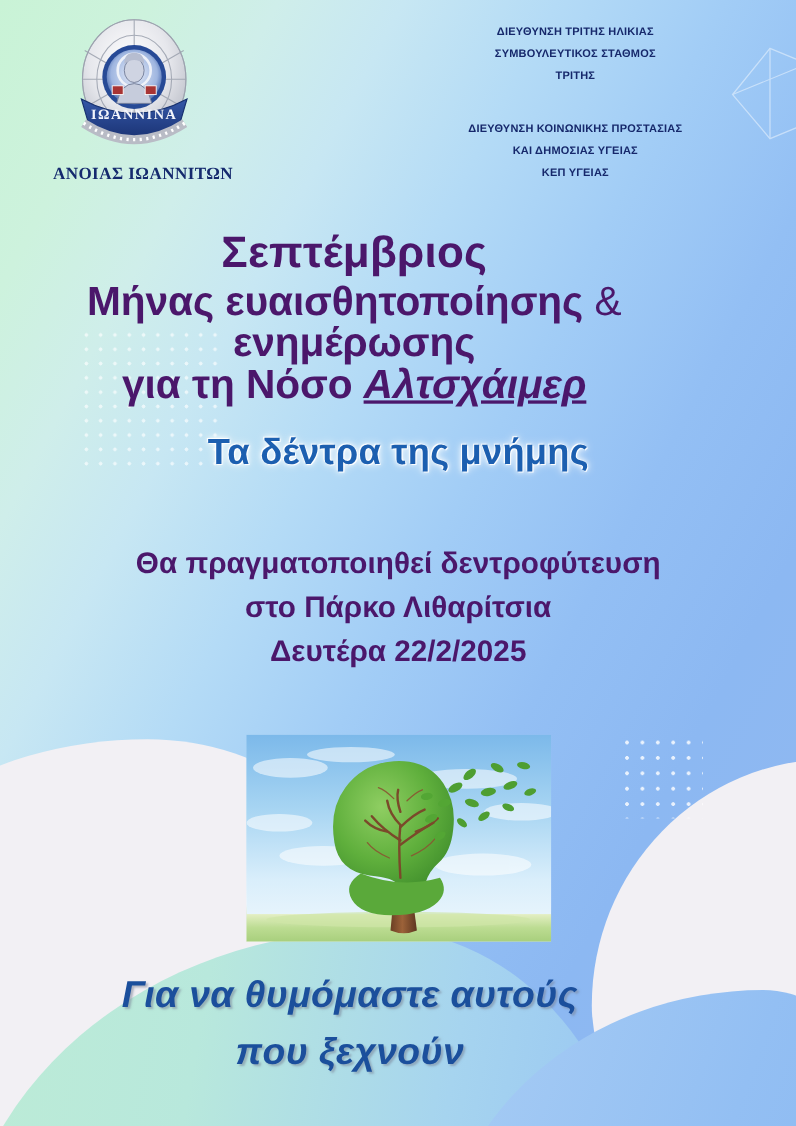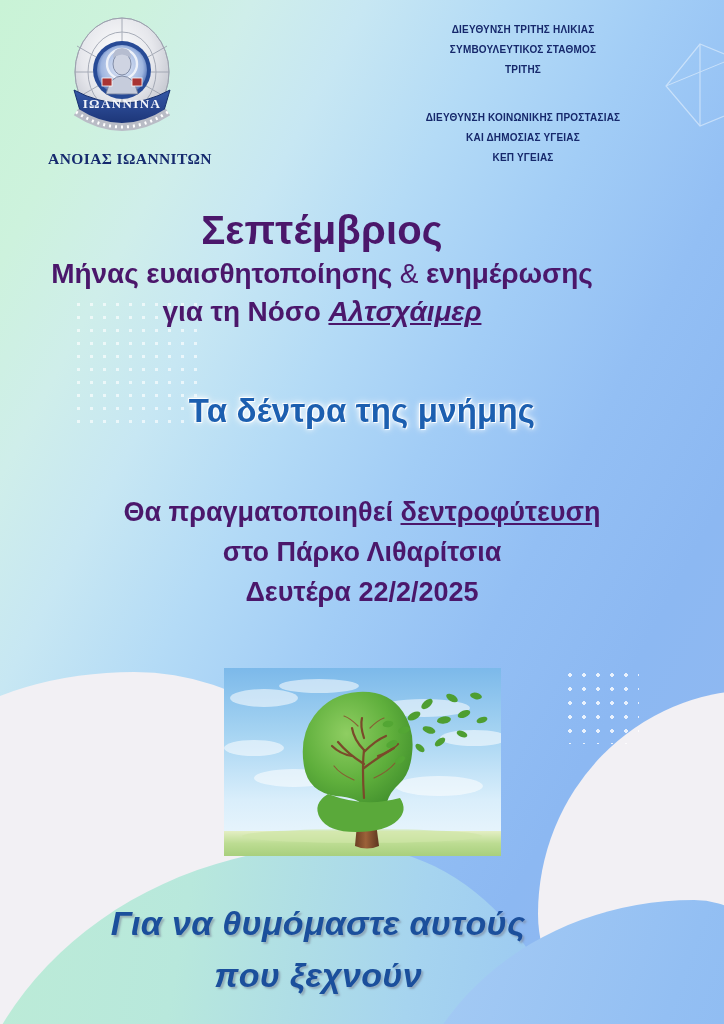--- a/index.html
+++ b/index.html
@@ -157,21 +157,21 @@
     text-align: center;
     color: #4b176b;
   }
   .month-title {
     font-size: 40px;
     font-weight: bold;
     line-height: 50px;
     letter-spacing: .2px;
   }
   .month-sub {
-    font-size: 28px;
+    font-size: 37px;
     font-weight: bold;
     line-height: 38px;
     letter-spacing: -.1px;
   }
   .month-sub .amp { font-weight: normal; }
   .u-ital {
     font-style: italic;
     text-decoration: underline;
     text-underline-offset: 2px;
   }
@@ -197,21 +197,21 @@
     position: absolute;
     left: 0;
     top: 492px;
     width: 724px;
     text-align: center;
     color: #4b176b;
     font-size: 27px;
     font-weight: bold;
     line-height: 40px;
   }
-  .details .u { text-decoration: underline; text-underline-offset: 2px; }
+  .details .u { text-underline-offset: 2px; }
   .details .time { font-weight: bold; }
 
   
   .photo {
     position: absolute;
     left: 224px;
     top: 668px;
     width: 277px;
     height: 188px;
     overflow: hidden;
@@ -225,21 +225,20 @@
     top: 878px;
     width: 636px;
     text-align: center;
     font-size: 34px;
     font-weight: bold;
     font-style: italic;
     line-height: 52px;
     color: #1b4f9c;
     letter-spacing: .3px;
     text-shadow: 2px 2px 2px rgba(120,130,150,.55);
-    margin-top: 19px;
   }
 </style>
 </head>
 <body>
 
 <div id="poster">
 
   <div class="blob blob-bl"></div>
   <div class="blob blob-br"></div>
   <div class="mint-sweep"></div>

